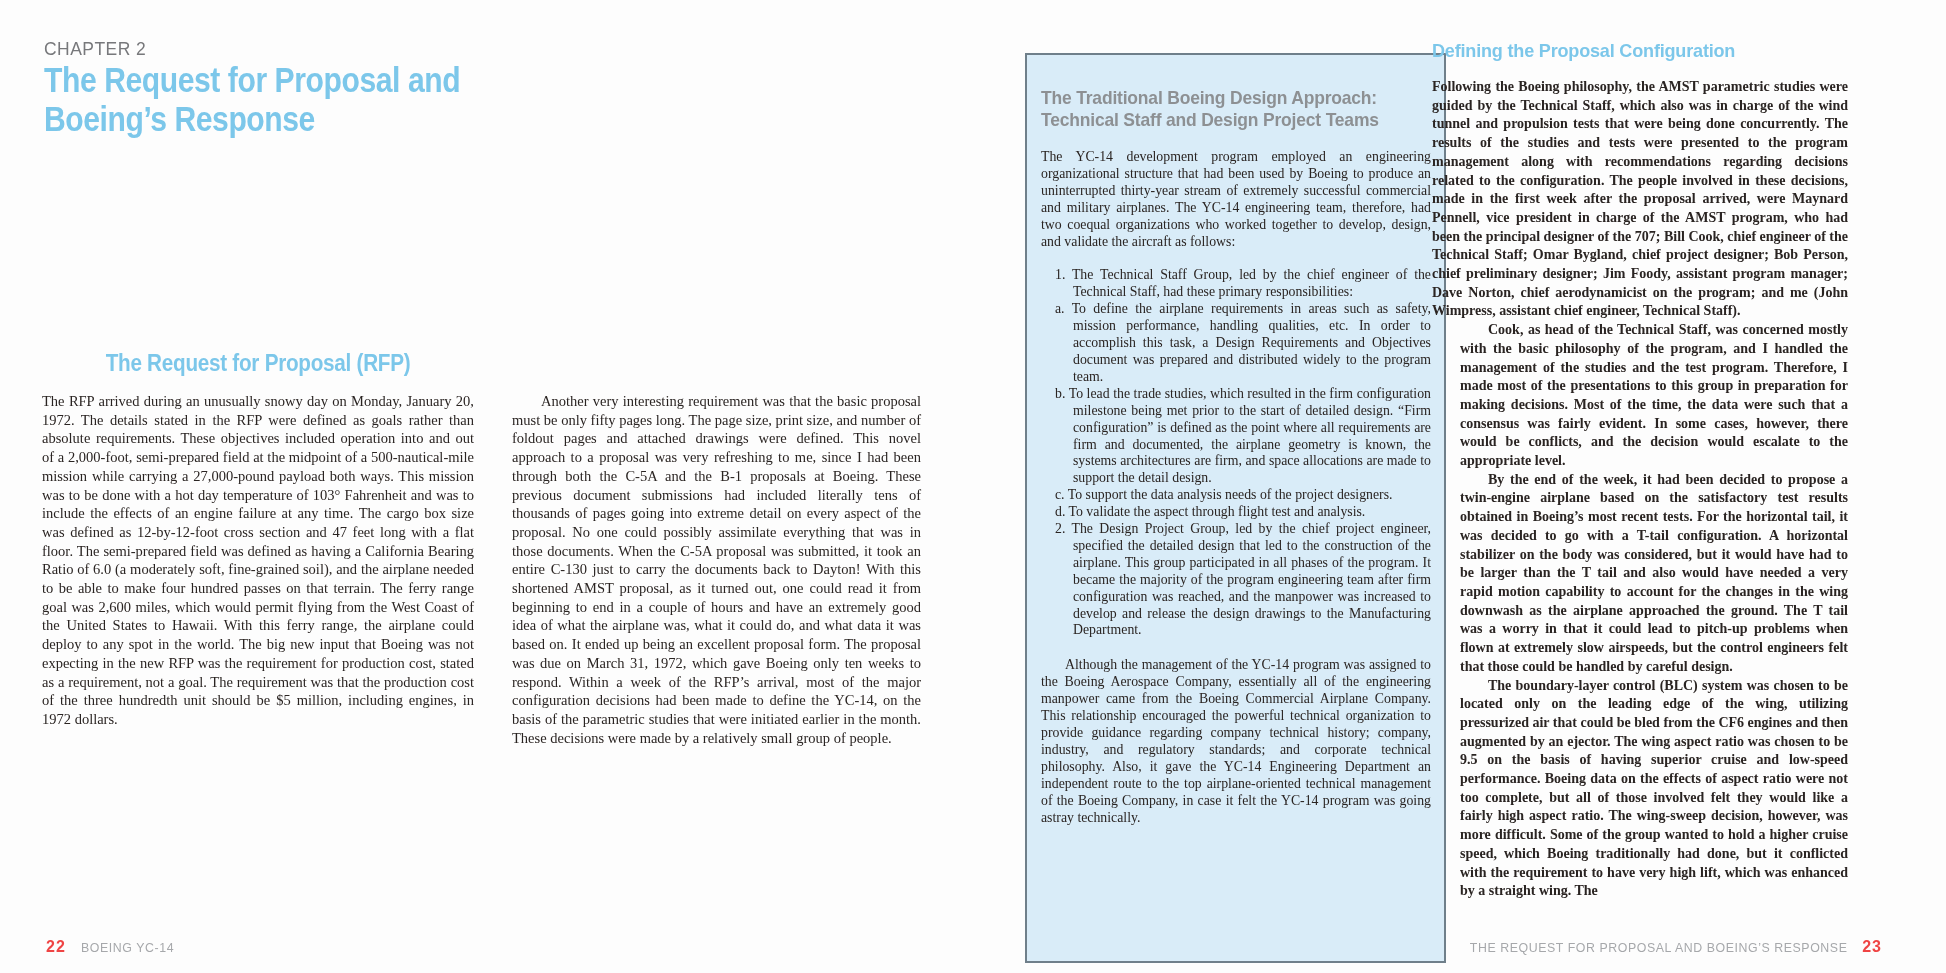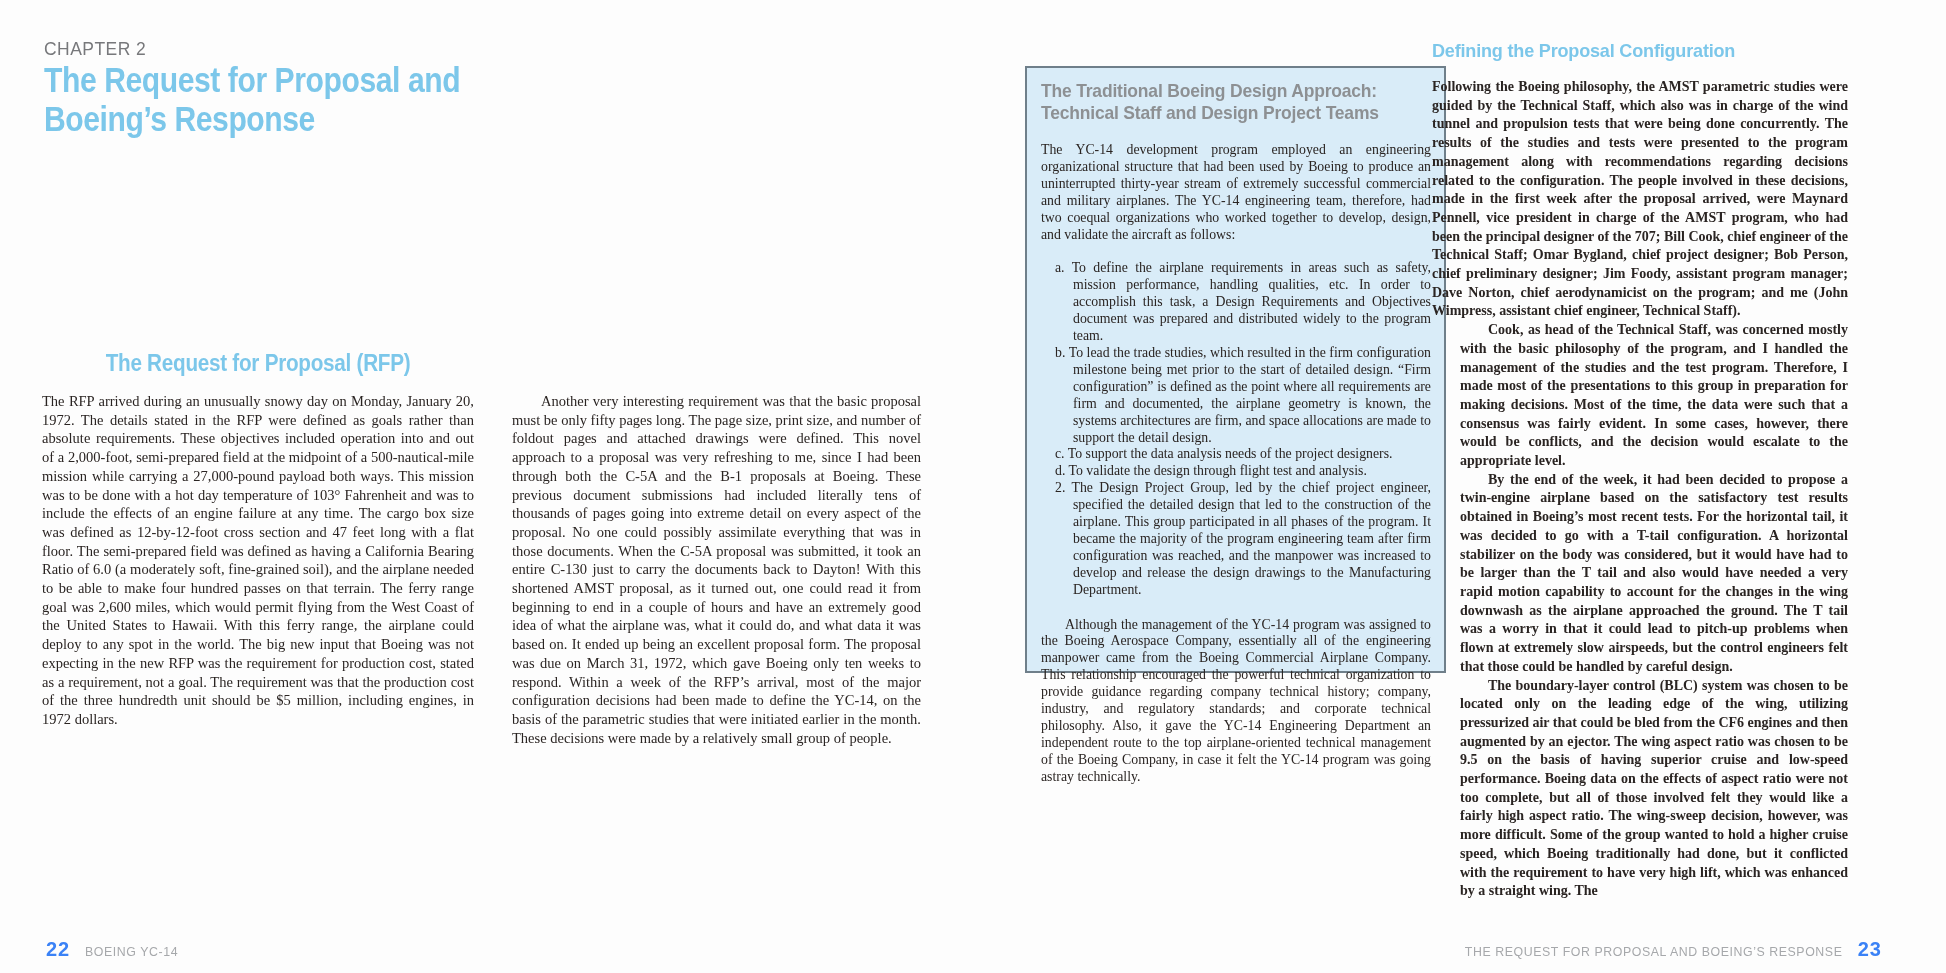--- a/index.html
+++ b/index.html
@@ -38,24 +38,24 @@
   .bodycol {
     font-size:14.5px; line-height:18.7px;
     text-align:justify;
   }
   .col1 { left:42px;  top:392px; width:432px; }
   .col2 { left:497px; top:392px; width:424px; }
   .col2 .p-indent { text-indent:29px;margin-left:15px; }
 
   
   .side-box {
-    left:1025px; top:66px; width:421px; height:607px;
+    left:1025px; top:53px; width:421px; height:910px;
     background:#d9ecf8;
     border:2px solid #6f7f8a;
-    padding:12px 13px 0 14px;
+    padding:32px 13px 0 14px;
   }
   .box-heading {
     font-family:"Liberation Sans", sans-serif;
     font-size:19px; font-weight:700; color:#8d9093;
     line-height:22px; letter-spacing:-0.2px;
     transform:scaleX(0.92); transform-origin:left top;
     width:108%;
   }
   .box-body { font-size:13.8px; line-height:16.9px; text-align:justify; }
   .box-intro { margin-top:18px; }
@@ -76,21 +76,21 @@
   .right-col .p + .p { text-indent:28px;margin-left:28px; }
 
   
   .footer {
     font-family:"Liberation Sans", sans-serif;
     top:938px; display:flex; align-items:baseline; gap:15px;
   }
   .footer-left  { left:46px; }
   .footer-right { right:64px; }
   .page-num {
-    color:#3b82f6; font-weight:700; font-size:20px; letter-spacing:1px;
+    color:#ef4444; font-weight:700; font-size:16px; letter-spacing:1px;
   }
   .running-head {
     color:#a6a8ab; font-size:13px; letter-spacing:0.6px;
     transform:scaleX(0.95); transform-origin:left bottom;
     white-space:nowrap;
   }
   .footer-right .running-head { transform-origin:right bottom; }
 </style>
 </head>
 <body>
@@ -116,24 +116,25 @@
   <span class="page-num">22</span>
   <span class="running-head">BOEING YC-14</span>
 </div>
 
 <div class="abs side-box">
   <div class="box-heading">The Traditional Boeing Design Approach: Technical Staff and Design Project Teams</div>
 
   <div class="box-body box-intro">The YC-14 development program employed an engineering organizational structure that had been used by Boeing to produce an uninterrupted thirty-year stream of extremely successful commercial and military airplanes. The YC-14 engineering team, therefore, had two coequal organizations who worked together to develop, design, and validate the aircraft as follows:</div>
 
   <div class="box-body box-list">
+    <div class="li"><span>1.</span> <span>The Technical Staff Group, led by the chief engineer of the Technical Staff, had these primary responsibilities:</span></div>
     <div class="li"><span>a.</span> <span>To define the airplane requirements in areas such as safety, mission performance, handling qualities, etc. In order to accomplish this task, a Design Requirements and Objectives document was prepared and distributed widely to the program team.</span></div>
     <div class="li"><span>b.</span> <span>To lead the trade studies, which resulted in the firm configuration milestone being met prior to the start of detailed design. “Firm configuration” is defined as the point where all requirements are firm and documented, the airplane geometry is known, the systems architectures are firm, and space allocations are made to support the detail design.</span></div>
     <div class="li"><span>c.</span> <span>To support the data analysis needs of the project designers.</span></div>
-    <div class="li"><span>d.</span> <span>To validate the design through flight test and analysis.</span></div>
+    <div class="li"><span>d.</span> <span>To validate the aspect through flight test and analysis.</span></div>
     <div class="li"><span>2.</span> <span>The Design Project Group, led by the chief project engineer, specified the detailed design that led to the construction of the airplane. This group participated in all phases of the program. It became the majority of the program engineering team after firm configuration was reached, and the manpower was increased to develop and release the design drawings to the Manufacturing Department.</span></div>
   </div>
 
   <div class="box-body box-closing">Although the management of the YC-14 program was assigned to the Boeing Aerospace Company, essentially all of the engineering manpower came from the Boeing Commercial Airplane Company. This relationship encouraged the powerful technical organization to provide guidance regarding company technical history; company, industry, and regulatory standards; and corporate technical philosophy. Also, it gave the YC-14 Engineering Department an independent route to the top airplane-oriented technical management of the Boeing Company, in case it felt the YC-14 program was going astray technically.</div>
 </div>
 
 <div class="abs right-col">
   <div class="right-heading">Defining the Proposal Configuration</div>
   <div class="p">Following the Boeing philosophy, the AMST parametric studies were guided by the Technical Staff, which also was in charge of the wind tunnel and propulsion tests that were being done concurrently. The results of the studies and tests were presented to the program management along with recommendations regarding decisions related to the configuration. The people involved in these decisions, made in the first week after the proposal arrived, were Maynard Pennell, vice president in charge of the AMST program, who had been the principal designer of the 707; Bill Cook, chief engineer of the Technical Staff; Omar Bygland, chief project designer; Bob Person, chief preliminary designer; Jim Foody, assistant program manager; Dave Norton, chief aerodynamicist on the program; and me (John Wimpress, assistant chief engineer, Technical Staff).</div>
   <div class="p">Cook, as head of the Technical Staff, was concerned mostly with the basic philosophy of the program, and I handled the management of the studies and the test program. Therefore, I made most of the presentations to this group in preparation for making decisions. Most of the time, the data were such that a consensus was fairly evident. In some cases, however, there would be conflicts, and the decision would escalate to the appropriate level.</div>

